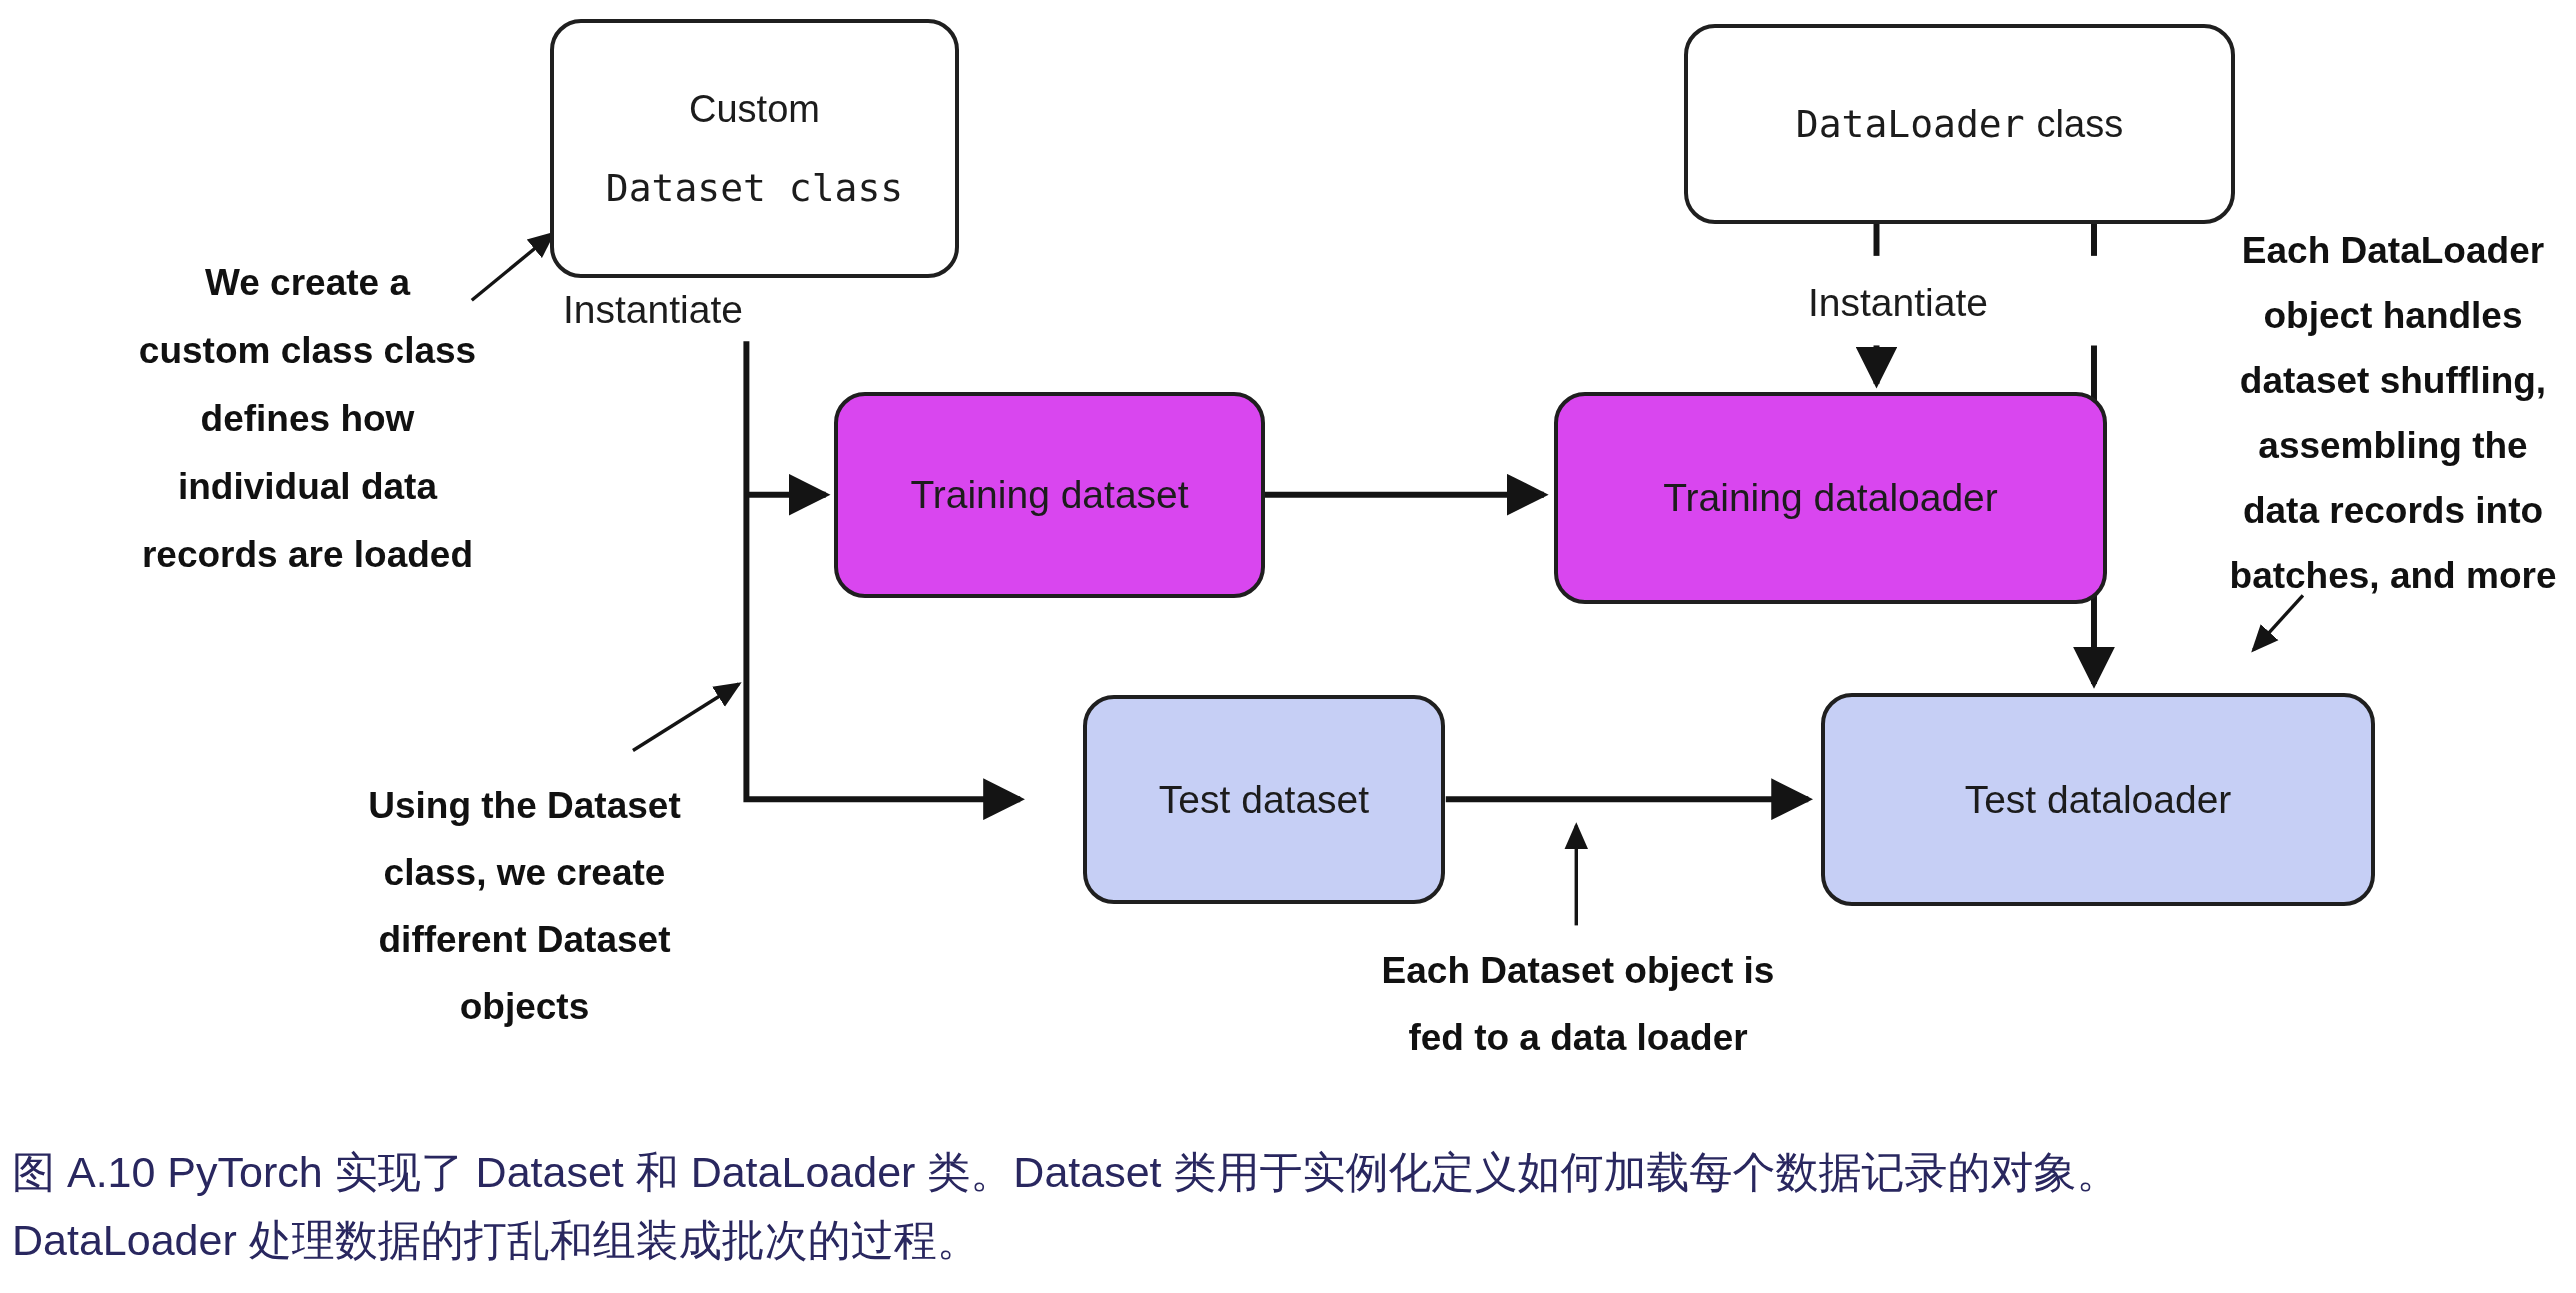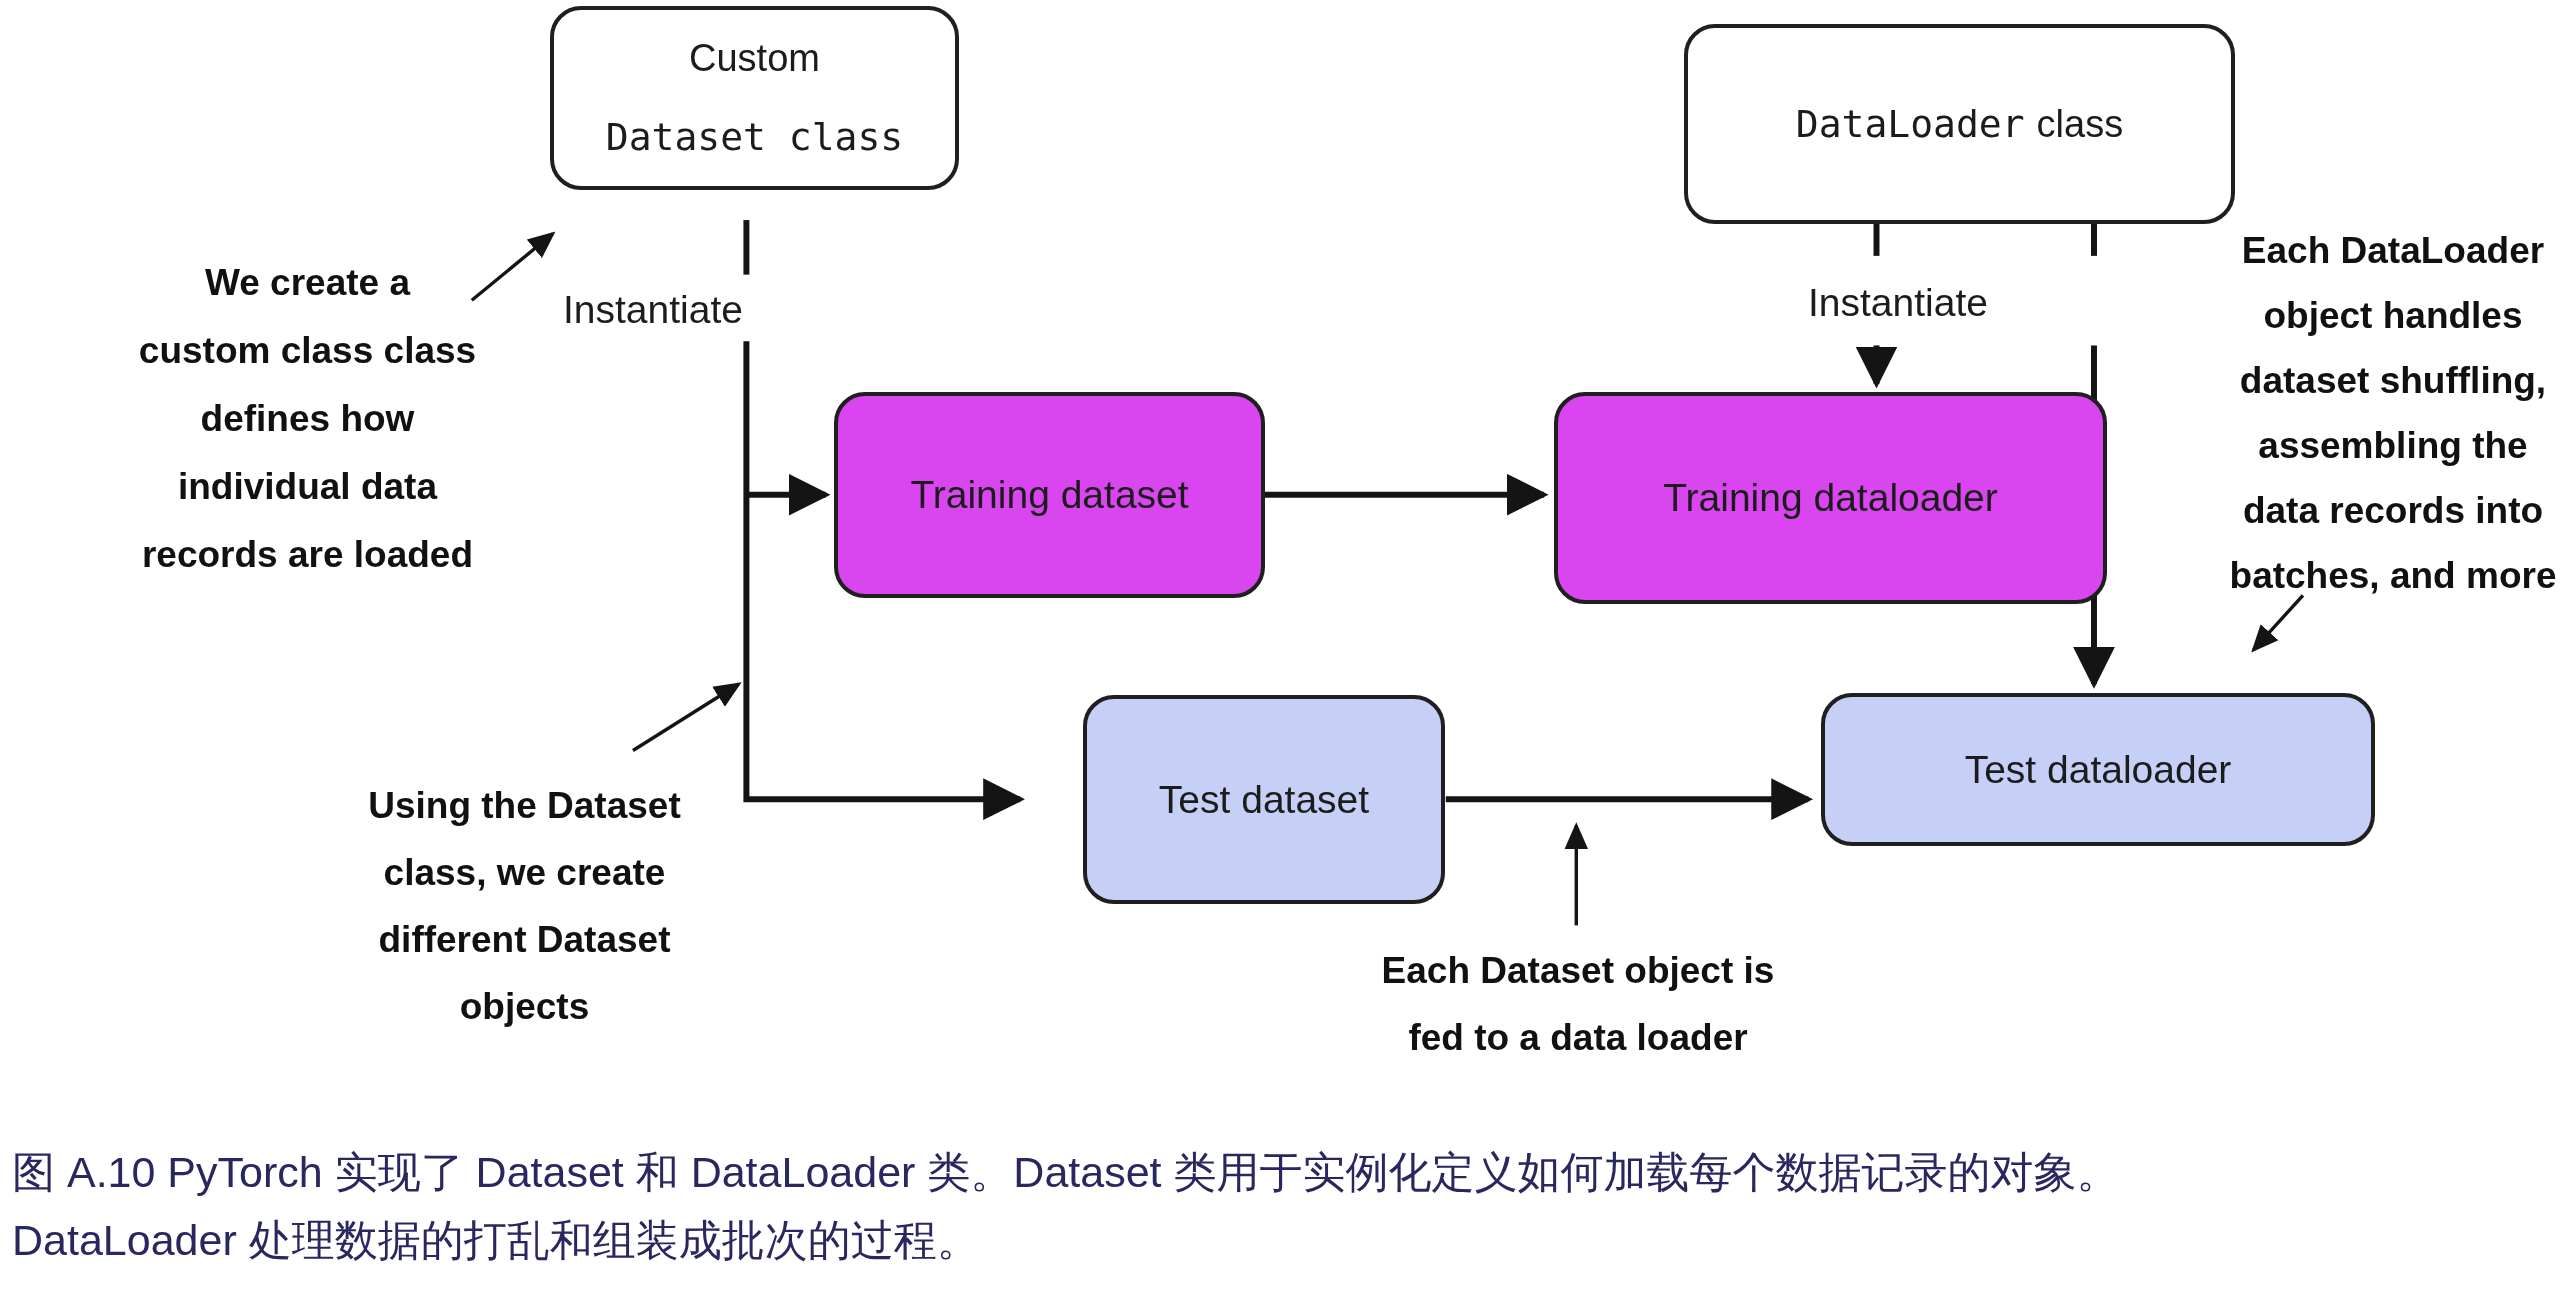--- a/index.html
+++ b/index.html
@@ -11,27 +11,27 @@
         display:flex;flex-direction:column;align-items:center;justify-content:center;
         color:#1c1c1c;text-align:center;}
   .node.white{background:#ffffff;}
   .node.train{background:#d946ef;}
   .node.test{background:#c6cff5;}
   .nl{font-size:38px;line-height:53px;white-space:nowrap;}
   .lbl{font-size:39px;white-space:nowrap;}
   .mono{font-family:"DejaVu Sans Mono","Liberation Mono",monospace;}
   .sans{font-family:"Liberation Sans",sans-serif;}
 
-  #boxA{left:550px;top:6px;width:409px;height:184px;gap:26px;}
+  #boxA{left:550px;top:19px;width:409px;height:259px;gap:26px;}
   #boxB{left:1684px;top:24px;width:551px;height:200px;flex-direction:row;}
   #boxB .sans{margin-left:12px;}
   #boxC{left:834px;top:392px;width:431px;height:206px;}
   #boxD{left:1554px;top:392px;width:553px;height:212px;}
   #boxE{left:1083px;top:695px;width:362px;height:209px;}
-  #boxF{left:1821px;top:693px;width:554px;height:153px;}
+  #boxF{left:1821px;top:693px;width:554px;height:213px;}
 
   .edge-label{position:absolute;font-size:39px;color:#1c1c1c;white-space:nowrap;}
   #inst-left{left:563px;top:288px;width:341px;}
   #inst-right{left:1808px;top:281px;width:341px;}
 
   .anno{position:absolute;font-weight:bold;color:#111111;text-align:center;
         font-size:37px;font-family:"Liberation Sans",sans-serif;}
   .anno span{display:block;}
   #anno-left{left:60px;top:249px;width:495px;line-height:68px;}
   #anno-using{left:337px;top:772px;width:375px;line-height:67px;}

